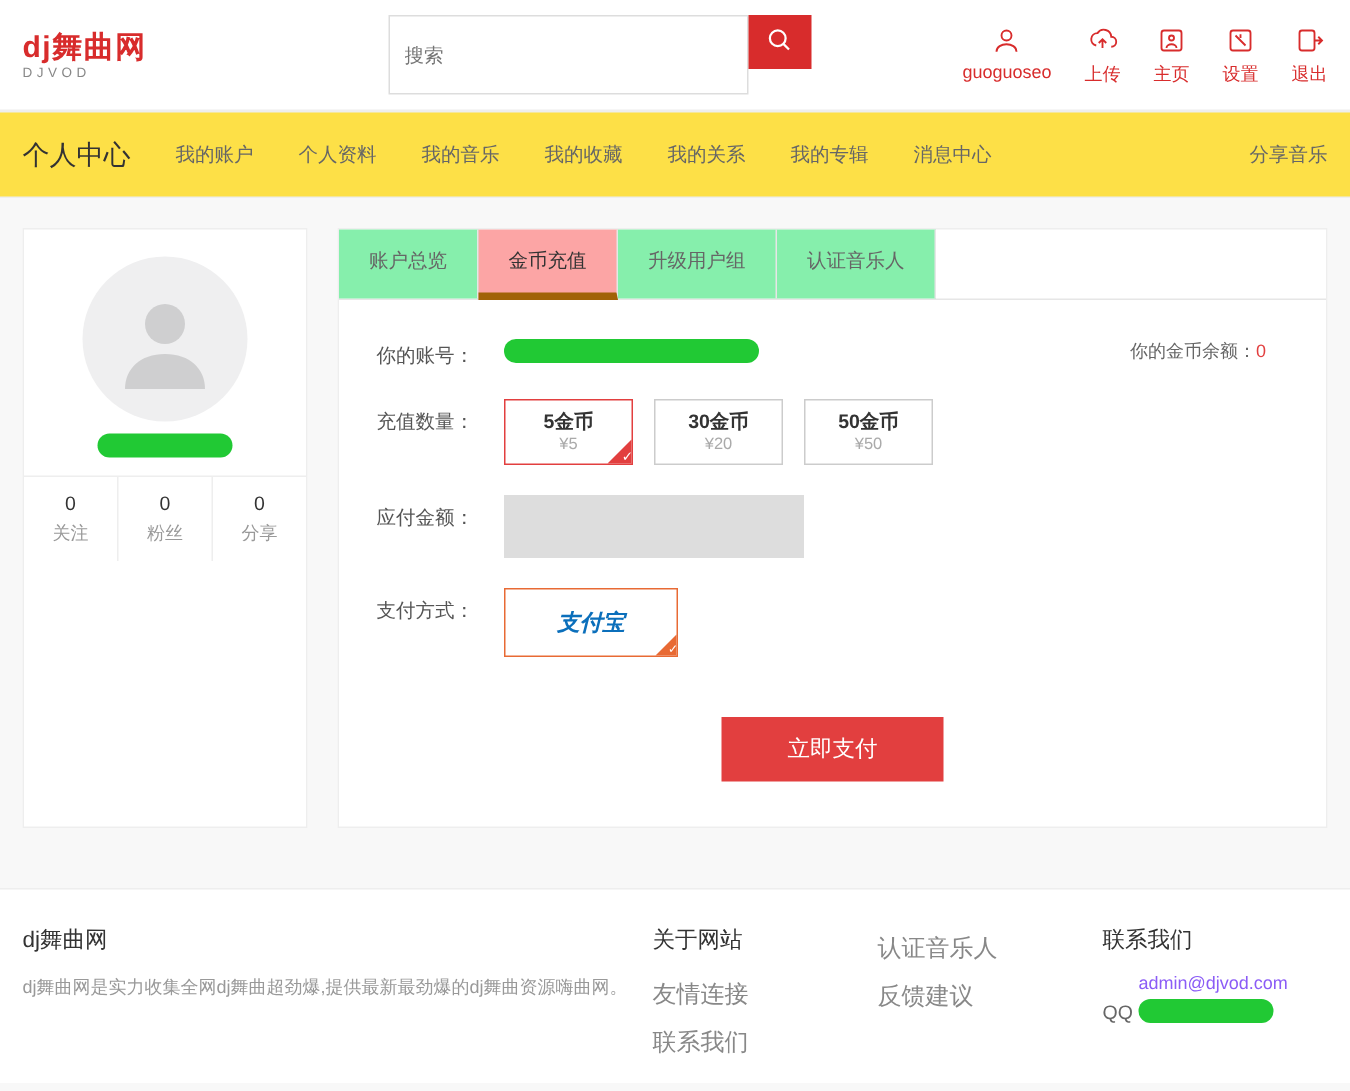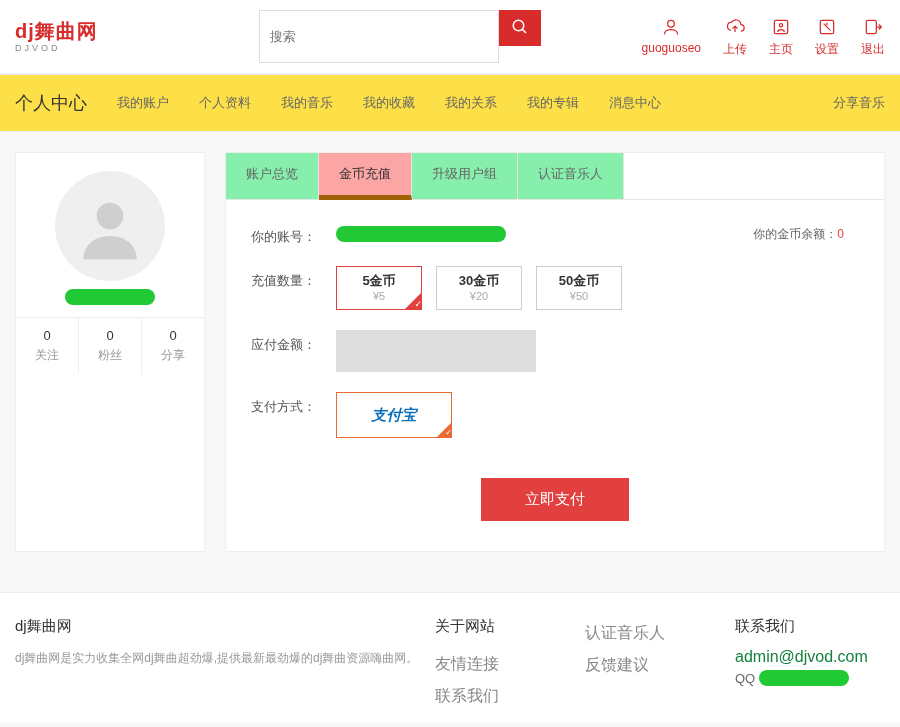--- a/index.html
+++ b/index.html
@@ -60,21 +60,21 @@
 .pay-corner::after{ content:"✓"; position:absolute; right:-1px; bottom:-14px; font-size:8px; color:#fff;}
 .submit-wrap { text-align:center; margin-top:40px; }
 .submit-btn { background:#e23f3f; color:#fff; border:none; padding:12px 44px; font-size:15px; cursor:pointer; }
 .footer { background:#fff; border-top:1px solid #eee; margin-top:20px; padding:24px 0 10px; }
 .foot-row { display:flex; }
 .foot-col { flex:1; }
 .foot-col.small { flex:0 0 150px; }
 .foot-h { color:#333; font-size:15px; margin-bottom:12px; }
 .foot-p { color:#999; font-size:12px; line-height:1.8; }
 .foot-link { color:#888; font-size:16px; display:block; line-height:2; cursor:pointer; }
-.foot-em { color:#15803d; font-size:16px; }
+.foot-em { color:#8b5cf6; font-size:12px;margin-left:24px; }
 .qq-row { display:flex; align-items:center; gap:4px; margin:4px 0;}
 </style>
 </head>
 <body>
 
 <div class="header">
   <div class="container header-row">
     <div class="logo">
       <div>
         <div class="logo-top">dj舞曲网</div>

